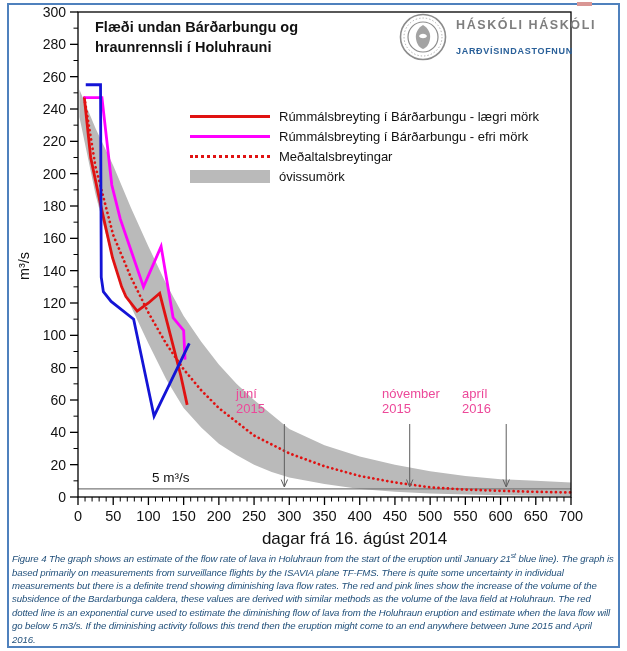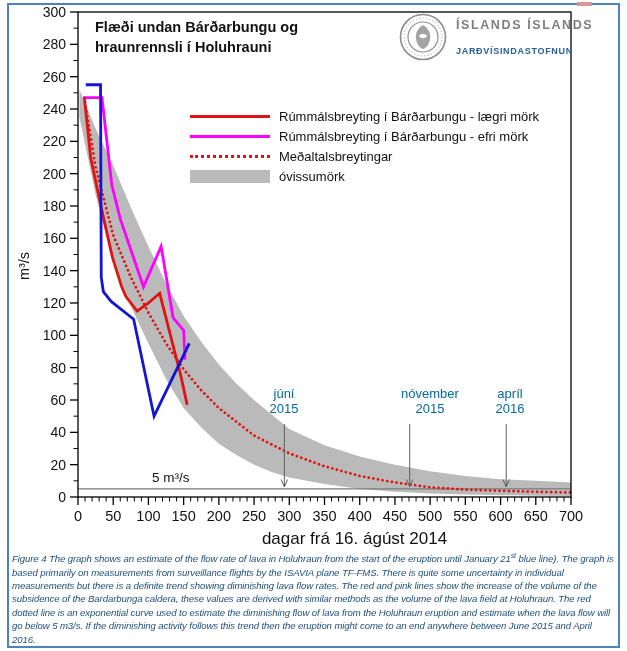--- a/index.html
+++ b/index.html
@@ -17,21 +17,21 @@
   .logo-org{font-size:12.5px;color:#7e7e7e;letter-spacing:1.6px;font-weight:600;white-space:nowrap;}
   .logo-dept{font-size:9px;color:#2a6099;letter-spacing:0.7px;font-weight:bold;margin-top:14px;white-space:nowrap;}
   .legend{position:absolute;left:190px;top:106px;}
   .legend-row{display:flex;align-items:center;height:20px;}
   .legend-sample{width:80px;flex:0 0 80px;margin-right:9px;height:0;}
   .legend-label{font-size:13px;color:#111;white-space:nowrap;}
   .ylabel{position:absolute;left:2px;top:258px;width:44px;text-align:center;font-size:14.5px;
        transform:rotate(-90deg);color:#111;}
   .xlabel{position:absolute;left:108px;top:529px;width:493px;text-align:center;font-size:17px;color:#111;}
   .ref-label{position:absolute;left:152px;top:470px;font-size:13.5px;color:#111;}
-  .ann{position:absolute;top:386px;width:96px;text-align:center;font-size:13px;line-height:15px;color:#0369a1;}
+  .ann{position:absolute;top:386px;width:96px;font-size:13px;line-height:15px;color:#ec4899;}
   .caption{position:absolute;left:12px;top:549px;width:604px;font-style:italic;font-size:9.6px;
        line-height:13.4px;color:#1f4e79;letter-spacing:-0.1px;}
   .caption sup{font-size:7px;}
 </style>
 </head>
 <body>
 
 <div class="fig">
   <div class="outer-border"></div>
   <div class="border-mark"></div>
@@ -192,21 +192,21 @@
 
   <div class="logo">
     <svg width="48" height="50" viewBox="0 0 48 50">
       <circle cx="24" cy="25" r="22.5" fill="#ffffff" stroke="#8c8c8c" stroke-width="1.6"></circle>
       <circle cx="24" cy="25" r="19" fill="none" stroke="#9a9a9a" stroke-width="0.8" stroke-dasharray="1.4 2"></circle>
       <circle cx="24" cy="25" r="15" fill="none" stroke="#8c8c8c" stroke-width="1.2"></circle>
       <path d="M24 13 C19 16 16 21 17 27 C18 33 21 36 24 37 C27 36 30 33 31 27 C32 21 29 16 24 13 Z" fill="#a3a3a3"></path>
       <path d="M20 24 C22 21 26 21 28 24 C27 27 21 27 20 24 Z" fill="#ffffff"></path>
     </svg>
     <div class="logo-text">
-      <div class="logo-org">ÍSLANDS ÍSLANDS</div>
+      <div class="logo-org">HÁSKÓLI HÁSKÓLI</div>
       <div class="logo-dept">JARÐVÍSINDASTOFNUN</div>
     </div>
   </div>
 
   <div class="legend">
     <div class="legend-row">
       <span class="legend-sample" style="background: rgb(224, 18, 18); height: 3px;"></span>
       <span class="legend-label">Rúmmálsbreyting í Bárðarbungu - lægri mörk</span>
     </div>
     <div class="legend-row">

